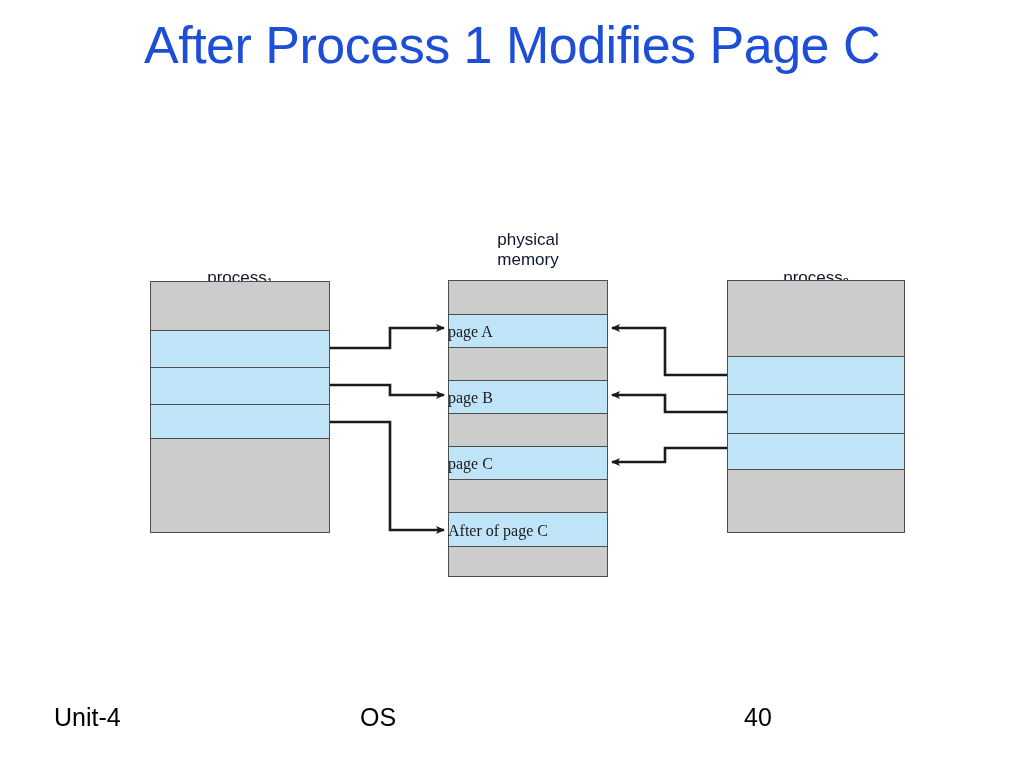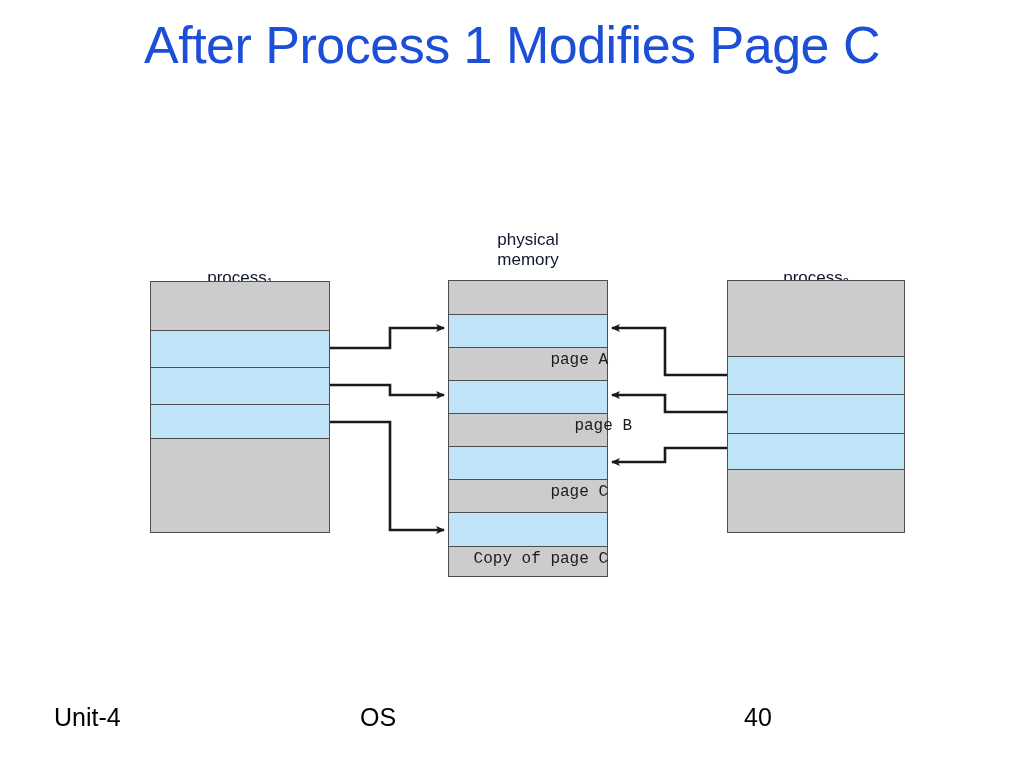--- a/index.html
+++ b/index.html
@@ -69,27 +69,26 @@
     position: absolute;
     left: 0;
   }
   .band.gray  { background: #cccccc; }
   .band.blue  { background: #bfe4f8; }
   .band.sep-top { border-top: 1.5px solid #4d4d4d; }
 
   .cell-label {
     position: absolute;
     width: 100%;
-    text-align: right;
+    text-align: left;
     font-size: 16px;
     color: #1a1a1a;
     line-height: 1;
     pointer-events: none;
-    font-family: Liberation Mono, monospace;
-    margin-top: 28px;
+    font-family: Liberation Serif, serif;
   }
 
   #connectors {
     position: absolute;
     left: 0;
     top: 0;
     width: 1024px;
     height: 768px;
     pointer-events: none;
   }
@@ -136,21 +135,21 @@
     <div class="band gray sep-top" style="top:132px; height:33px;"></div>
     <div class="band blue sep-top" style="top:165px; height:33px;"></div>
     <div class="band gray sep-top" style="top:198px; height:33px;"></div>
     <div class="band blue sep-top" style="top:231px; height:34px;"></div>
     <div class="band gray sep-top" style="top:265px; height:32px;"></div>
   </div>
 
   <div class="cell-label" style="left:448px; top:324px; width:160px;">page A</div>
   <div class="cell-label" style="left:448px; top:390px; width:184px;">page B</div>
   <div class="cell-label" style="left:448px; top:456px; width:160px;">page C</div>
-  <div class="cell-label" style="left:448px; top:523px; width:160px;">Copy of page C</div>
+  <div class="cell-label" style="left:448px; top:523px; width:160px;">After of page C</div>
 
   <div class="col-label" style="left:727px; top:248px; width:178px;">
     <span>process</span><sub>2</sub>
   </div>
 
   <div class="mem-box" id="process2-box" style="left:727px; top:280px; width:178px; height:253px;">
     <div class="band gray" style="top:0px;   height:75px;"></div>
     <div class="band blue sep-top" style="top:75px;  height:38px;"></div>
     <div class="band blue sep-top" style="top:113px; height:39px;"></div>
     <div class="band blue sep-top" style="top:152px; height:36px;"></div>

